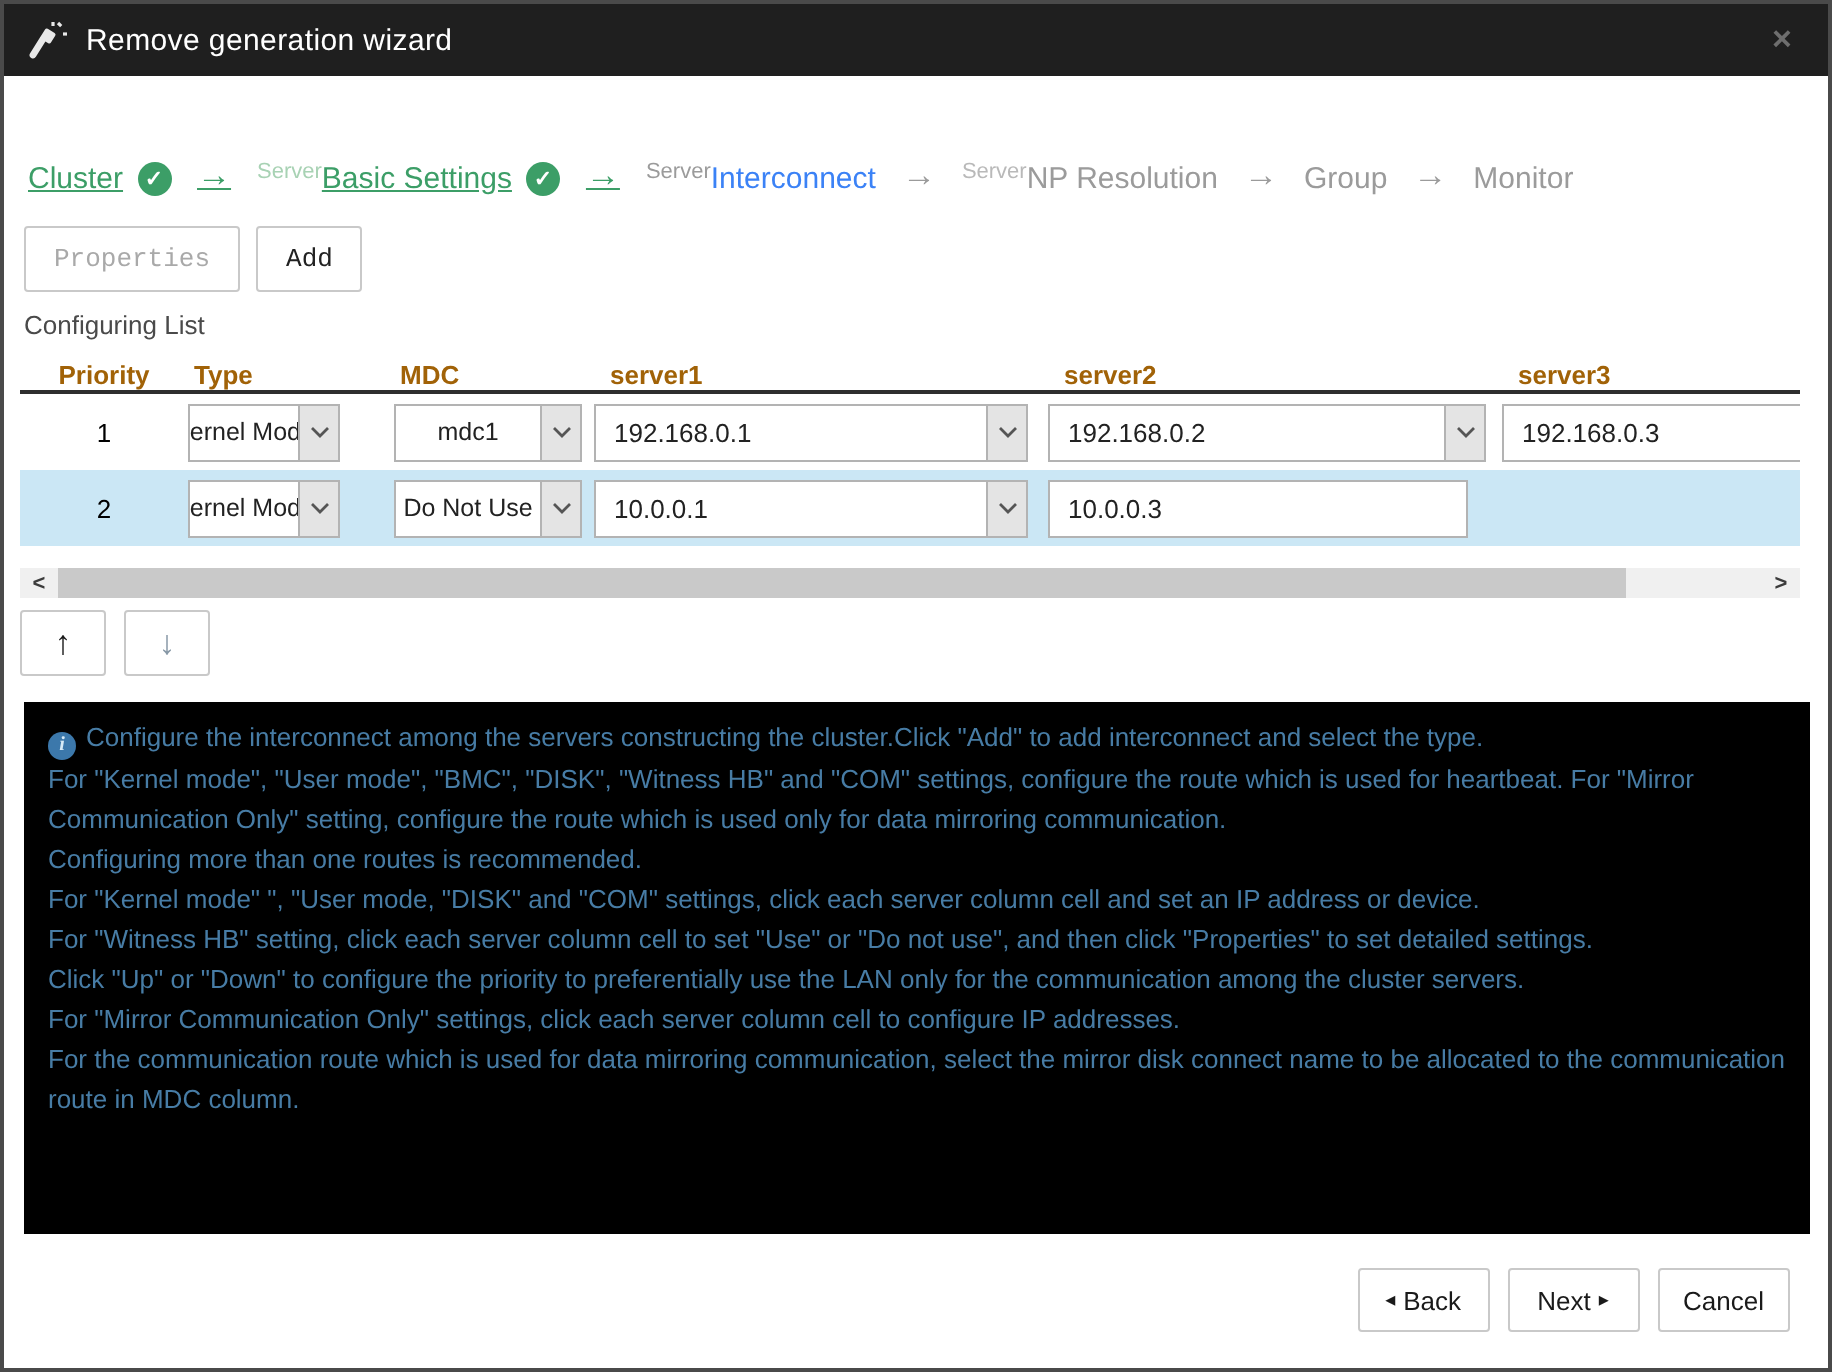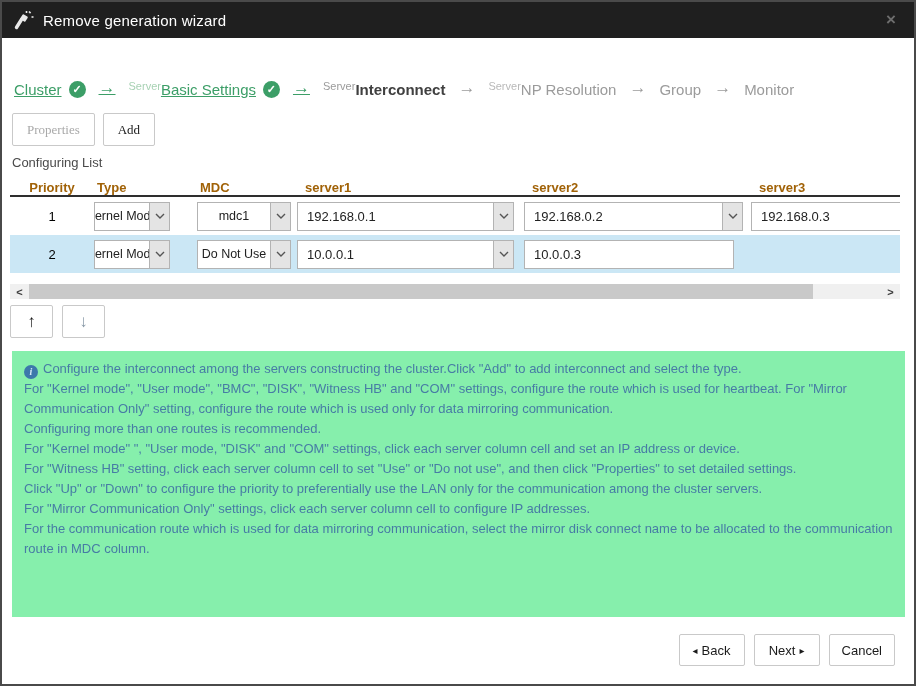--- a/index.html
+++ b/index.html
@@ -24,38 +24,38 @@
   }
   
   .steps {
     display:flex; align-items:flex-end; padding:14px 0 0 12px; height:62px;
   }
   .step { display:flex; flex-direction:row; }
   .step .cat { font-size:11px; height:16px; line-height:16px; }
   .step .lblrow { display:flex; align-items:center; font-size:15px; height:22px; }
   .step.done .lbl, .step.done + .arrow { color:#3c9e67;text-decoration:underline; }
   .step.done .cat { color:#a8d2b4; }
-  .step.current .lbl { color:#404040; font-weight:bold; }
+  .step.current .lbl { color:#3b82f6; font-weight:normal; }
   .step.current .cat { color:#9b9b9b; }
   .step.todo .lbl { color:#9b9b9b; }
   .step.todo .cat { color:#b9b9b9; }
   .check {
     width:17px; height:17px; border-radius:50%; background:#3c9e67;
     color:#fff; font-size:11px; font-weight:bold;
     display:inline-flex; align-items:center; justify-content:center;
     margin-left:7px;
   }
   .arrow { font-size:17px; font-weight:bold; margin:0 13px; color:#9b9b9b; line-height:22px; align-self:flex-end; padding-bottom:1px;}
   .arrow.g { color:#3c9e67; }
   
   .toolbar { display:flex; gap:8px; padding:13px 0 0 10px; }
   .tbtn {
     background:#fff; border:1px solid #c9c9c9; border-radius:2px;
     font-size:13px; color:#222; padding:0 14px; height:33px;
-    display:flex; align-items:center; font-family:Liberation Serif, serif;
+    display:flex; align-items:center; font-family:Liberation Mono, monospace;
   }
   .tbtn.disabled { color:#a9a9a9; }
   
   .list-title { font-size:13px; color:#4a4a4a; padding:9px 0 5px 10px; }
   .table { width:890px; margin-left:8px; overflow:hidden; }
   .thead {
     display:flex; align-items:flex-end; height:22px;
     border-bottom:2px solid #2e2e2e; font-size:13px; font-weight:bold; color:#a16207;
   }
   .c-prio { width:84px; flex:none; text-align:center; }
@@ -96,21 +96,21 @@
   
   .updown { display:flex; gap:9px; margin:6px 0 0 8px; }
   .ud-btn {
     width:43px; height:33px; background:#fff; border:1px solid #c9c9c9; border-radius:2px;
     display:flex; align-items:center; justify-content:center; font-size:17px; font-weight:bold;
   }
   .ud-btn.up { color:#1a1a1a; }
   .ud-btn.down { color:#8798a6; }
   
   .infobox {
-    margin:13px 9px 0 10px; background:#86efac; color:#477ca5;
+    margin:13px 9px 0 10px; background:#000000; color:#477ca5;
     padding:8px 12px 9px 12px; font-size:13px; line-height:20px; min-height:266px;
   }
   .info-icon {
     display:inline-flex; width:14px; height:14px; border-radius:50%;
     background:#3c78ab; color:#d7eaf6; font-size:10px; font-weight:bold;
     align-items:center; justify-content:center; margin-right:5px; vertical-align:-2px;
     font-family:"Liberation Serif", serif; font-style:italic;
   }
   
   .footer { display:flex; justify-content:flex-end; gap:9px; margin:17px 19px 0 0; }

